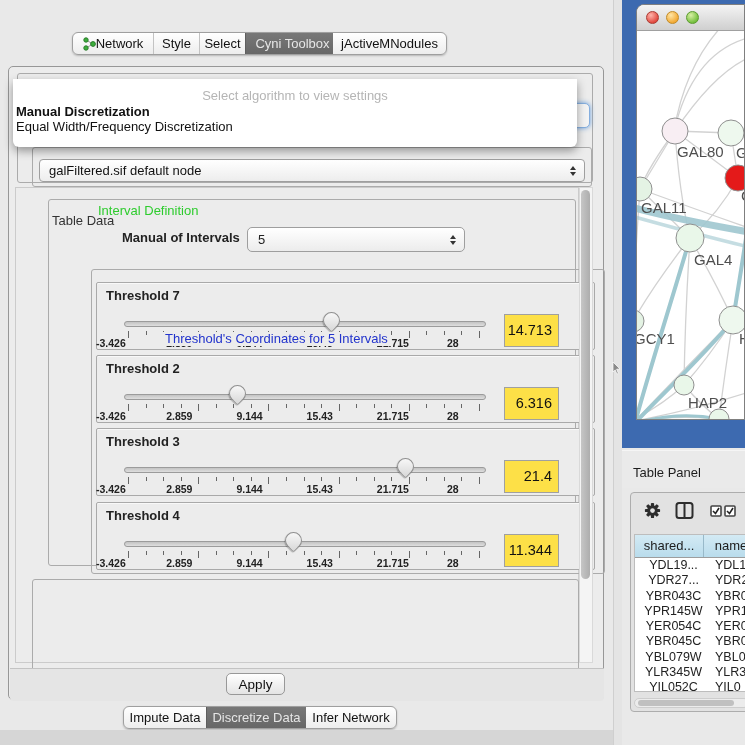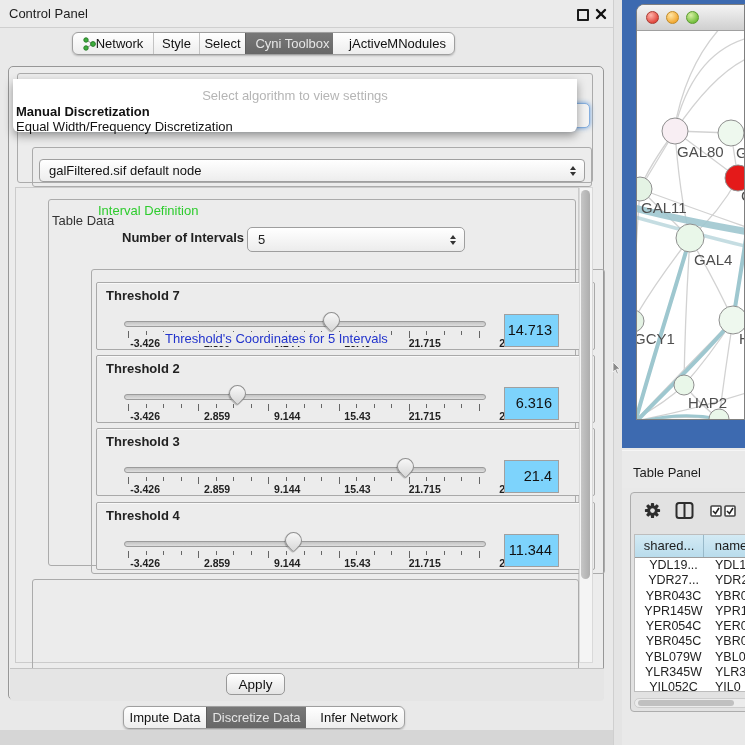--- a/index.html
+++ b/index.html
@@ -17,21 +17,21 @@
 
   
   .tabstrip{position:absolute;display:flex;height:21px;border:1px solid #9f9f9f;border-radius:6px;
             background:linear-gradient(#ffffff,#ededed);box-shadow:0 1px 2px rgba(0,0,0,.22);overflow:hidden;}
   #top-tabs{left:72px;top:32px;}
   #bottom-tabs{left:123px;top:706px;}
   .tab{display:flex;align-items:center;justify-content:center;height:21px;line-height:21px;
        color:#111;border-left:1px solid #c3c3c3;box-sizing:border-box;white-space:nowrap;}
   .tab:first-child{border-left:none;}
   .tab.sel{background:linear-gradient(var(--selected-tab,#787878),#676767);color:#e6e6e6;border-left:1px solid #5e5e5e;}
-  .tab.sel + .tab{border-left:none;margin-left:8px;}
+  .tab.sel + .tab{border-left:none;}
 
   
   #content{position:absolute;left:8px;top:66px;width:596px;height:634px;background:#ececec;
            border:1px solid #979797;border-radius:5px;box-sizing:border-box;}
   .group{position:absolute;border:1px solid #ababab;border-radius:3px;box-sizing:border-box;}
   .gt{position:absolute;padding:0 3px;background:#ececec;line-height:14px;z-index:2;white-space:nowrap;}
   .gt-green{color:var(--accent-green,#2ecc2e);}
   .gt-blue{color:var(--accent-blue,#2233cc);margin-left:20px;}
   .gt-plain{color:#333;}
 
@@ -61,33 +61,33 @@
 
   .th-panel{position:absolute;left:47px;width:499px;height:68px;background:#ececec;border:1px solid #a9a9a9;
             border-radius:2px;box-sizing:border-box;box-shadow:inset 0 1px 0 #f8f8f8;}
   .th-label{position:absolute;left:9px;top:5px;font-weight:bold;}
   .th-track{position:absolute;left:27px;top:38px;width:360px;height:4px;border:1px solid #9b9b9b;border-radius:3px;
             background:linear-gradient(#c3c3c3,#dedede);}
   .th-thumb{position:absolute;top:29px;width:15px;height:15px;border:1px solid #8f8f8f;
             background:linear-gradient(135deg,#fdfdfd,#d7d7d7);border-radius:50% 50% 2px 50%;transform:rotate(45deg);
             box-shadow:0 1px 1px rgba(0,0,0,.25);}
   .tick{position:absolute;width:1px;background:#666;}
-  .tick-label{position:absolute;width:64px;text-align:right;top:54px;font-size:10.5px;font-weight:bold;color:#222;}
-  .th-value{position:absolute;left:407px;top:31px;width:55px;height:33px;background:#7dd3fc;border:1px solid #a0a0a0;
+  .tick-label{position:absolute;width:64px;text-align:left;top:54px;font-size:10.5px;font-weight:bold;color:#222;}
+  .th-value{position:absolute;left:407px;top:31px;width:55px;height:33px;background:#fde047;border:1px solid #a0a0a0;
             box-sizing:border-box;line-height:31px;text-align:right;padding-right:6px;font-size:14.5px;color:#111;}
 
   #attr-group{left:16px;top:391px;width:547px;height:115px;}
 
   #footer{position:absolute;left:1px;top:601px;width:594px;height:32px;background:#e5e5e5;border-top:1px solid #c3c3c3;
           border-radius:0 0 4px 4px;z-index:5;}
   #apply{position:absolute;left:216px;top:4px;width:59px;height:22px;border:1px solid #989898;border-radius:5px;
          background:linear-gradient(#ffffff,#e4e4e4);font-family:inherit;font-size:13.5px;color:#111;text-align:center;line-height:20px;}
 
   
-  #algo-popup{position:absolute;left:13px;top:79px;width:564px;height:53px;background:#ffffff;z-index:50;
+  #algo-popup{position:absolute;left:13px;top:79px;width:564px;height:68px;background:#ffffff;z-index:50;
               border-radius:0 0 6px 6px;box-shadow:0 4px 10px rgba(0,0,0,.38);}
   #popup-hint{position:absolute;left:0;top:9px;width:100%;text-align:center;color:#b5b5b5;}
   #popup-opts{position:absolute;left:3px;top:25px;width:558px;}
   .popup-opt{line-height:15px;color:#111;white-space:nowrap;}
   .popup-opt.sel{font-weight:bold;}
 
   
   #gap-strip{position:absolute;left:613px;top:0;width:9px;height:745px;background:#e4e4e4;border-left:1px solid #cfcfcf;}
   #below-cp{position:absolute;left:0;top:730px;width:613px;height:15px;background:#d6d6d6;}
   #desktop{position:absolute;left:622px;top:0;width:123px;height:448px;background:var(--desktop-blue,#3d6ab0);}
@@ -121,28 +121,20 @@
               border-radius:5px;box-sizing:border-box;}
   #tp-hthumb{position:absolute;left:3px;top:1px;width:96px;height:6px;border-radius:4px;background:#c0c0c0;}
   .tbicon{position:absolute;}
 </style>
 </head>
 <body>
 
 <div id="stage">
 
   <div id="cp">
-    <div id="cp-titlebar">
-      <span id="cp-title">Control Panel</span>
-      <span id="float-btn"></span>
-      <svg id="close-btn" width="12" height="12" viewBox="0 0 12 12">
-        <line x1="2" y1="2" x2="10" y2="10" stroke="#111" stroke-width="2.4" stroke-linecap="round"></line>
-        <line x1="10" y1="2" x2="2" y2="10" stroke="#111" stroke-width="2.4" stroke-linecap="round"></line>
-      </svg>
-    </div>
 
     <div id="top-tabs" class="tabstrip">
         <div class="tab" style="width: 80px; box-sizing: border-box;">
           <svg width="13" height="14" viewBox="0 0 13 14">
             <line x1="3" y1="3" x2="10" y2="7" stroke="#9a9a9a"></line>
             <line x1="3" y1="11" x2="10" y2="7" stroke="#9a9a9a"></line>
             <circle cx="3" cy="3" r="2.2" fill="#3cae3c" stroke="#2c7c2c"></circle>
             <circle cx="3" cy="11" r="2.2" fill="#3cae3c" stroke="#2c7c2c"></circle>
             <circle cx="10" cy="7" r="2.4" fill="#3cae3c" stroke="#2c7c2c"></circle>
           </svg>
@@ -174,21 +166,21 @@
                 <i class="up"></i>
                 <i class="dn"></i>
               </span>
           </div>
         </div>
       </div>
 
       <div id="viewport">
         <div id="interval-group" class="group">
           <span id="interval-title" class="gt gt-green">Interval Definition</span>
-          <span id="num-label">Number of Intervals</span>
+          <span id="num-label">Manual of Intervals</span>
           <div id="num-spinner">
             <span>5</span>
             <span class="spin-arrows">
                 <i class="up"></i>
                 <i class="dn"></i>
               </span>
           </div>
           <div id="thr-group" class="group">
             <span id="thr-title" class="gt gt-blue">Threshold's Coordinates for 5 Intervals</span>
           </div>

